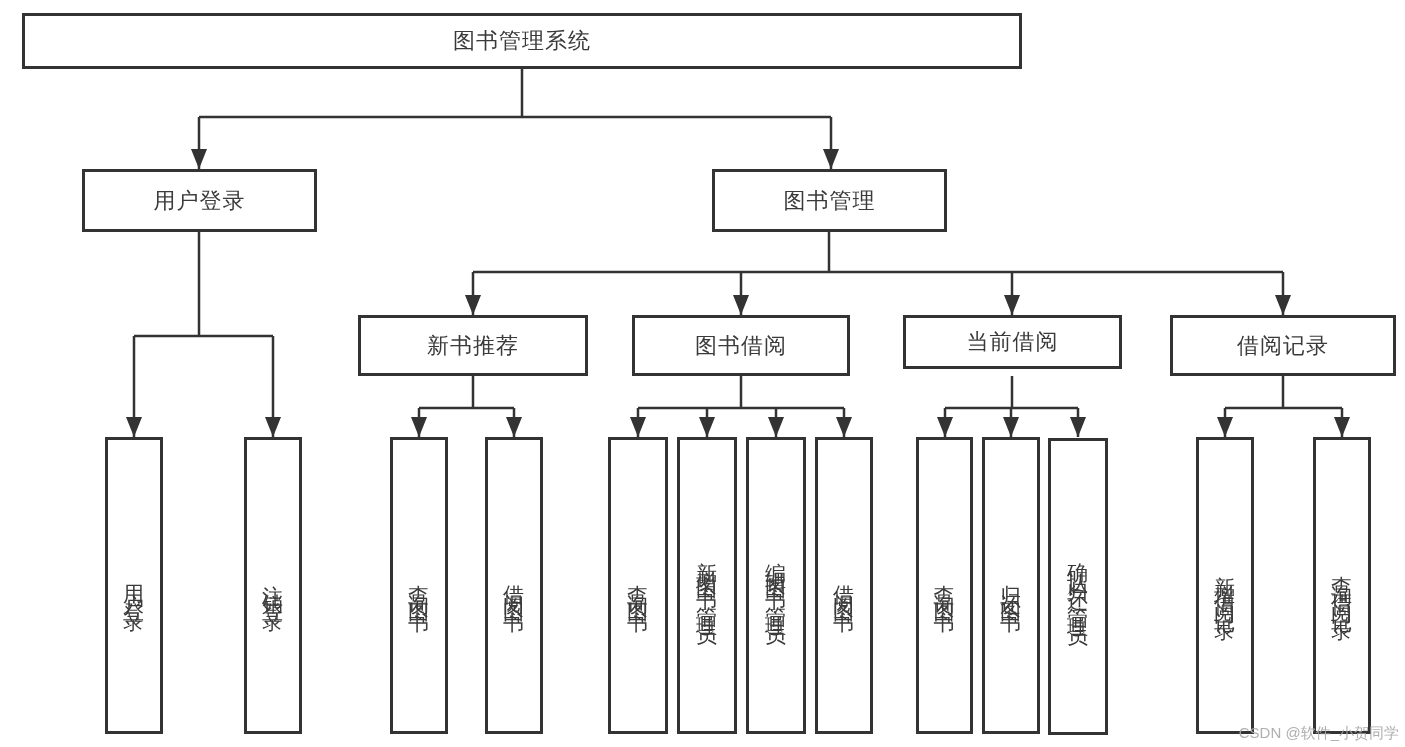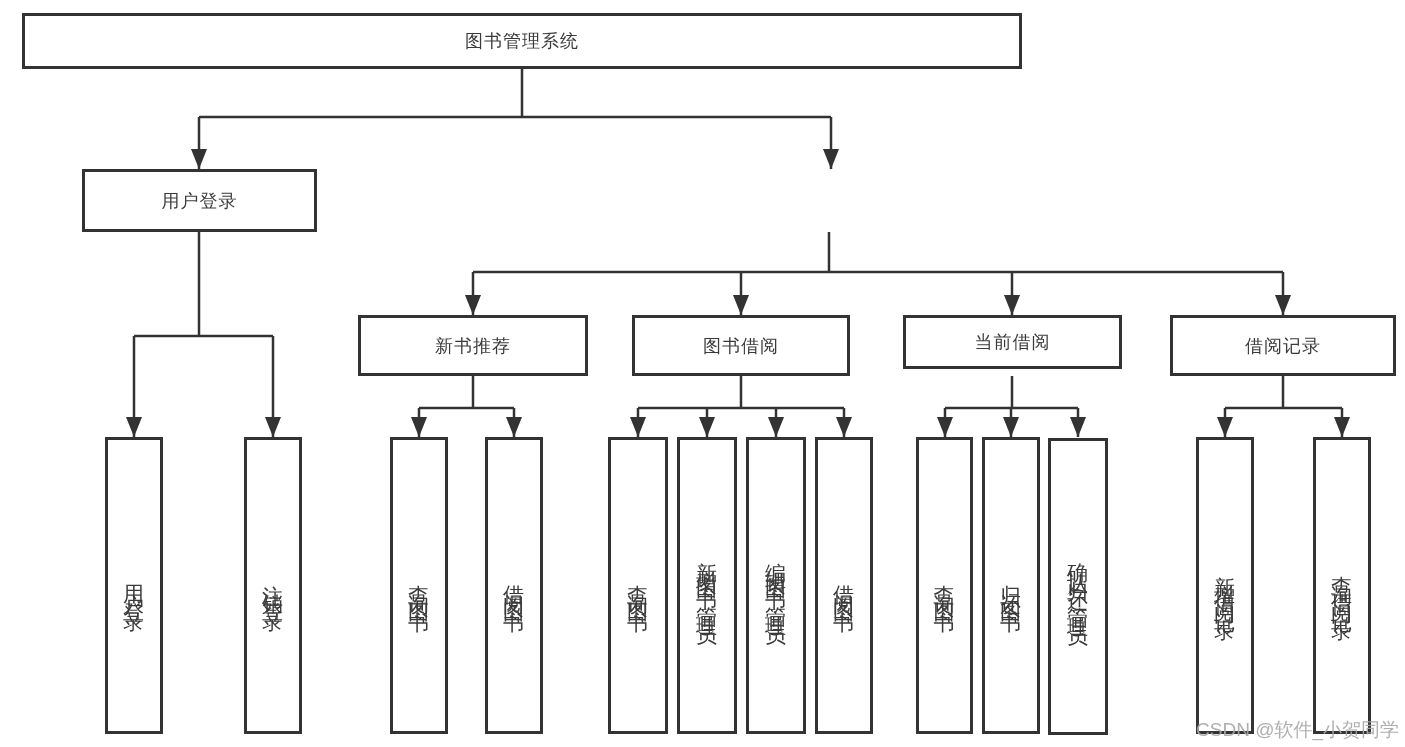--- a/index.html
+++ b/index.html
@@ -17,40 +17,40 @@
     position: absolute;
     box-sizing: border-box;
     border: 3px solid #333333;
     background: #ffffff;
     display: flex;
     align-items: center;
     justify-content: center;
     z-index: 2;
   }
   .node .hlabel {
-    font-size: 18px;
+    font-size: 22px;
     letter-spacing: 1px;
     white-space: nowrap;
     color: #3a3a3a;
   }
   .node .vlabel {
     writing-mode: vertical-rl;
     text-orientation: mixed;
     font-size: 21px;
     line-height: 1;
     letter-spacing: 9px;
     white-space: nowrap;
     color: #3a3a3a;
   }
   .watermark {
     position: absolute;
     right: 6px;
     bottom: 4px;
     z-index: 3;
-    font-size: 19px;
+    font-size: 15px;
     color: rgba(168, 168, 168, 0.92);
     white-space: nowrap;
   }
 </style>
 </head>
 <body>
 
 <div class="stage">
 
   <svg class="wires" width="1405" height="747" viewBox="0 0 1405 747">
@@ -88,20 +88,23 @@
     <path d="M1225,408 V437" fill="none" stroke="#333333" stroke-width="2.5" marker-end="url(#arr)"></path>
     <path d="M1342,408 V437" fill="none" stroke="#333333" stroke-width="2.5" marker-end="url(#arr)"></path>
   </svg>
 
   <div class="node" style="left:22px;top:13px;width:1000px;height:56px">
     <span class="hlabel">图书管理系统</span>
   </div>
 
   <div class="node" style="left:82px;top:169px;width:235px;height:63px">
     <span class="hlabel">用户登录</span>
+  </div>
+  <div class="node" style="left:712px;top:169px;width:235px;height:63px">
+    <span class="hlabel">图书管理</span>
   </div>
 
   <div class="node" style="left:358px;top:315px;width:230px;height:61px">
     <span class="hlabel">新书推荐</span>
   </div>
   <div class="node" style="left:632px;top:315px;width:218px;height:61px">
     <span class="hlabel">图书借阅</span>
   </div>
   <div class="node" style="left:903px;top:315px;width:219px;height:54px">
     <span class="hlabel">当前借阅</span>

